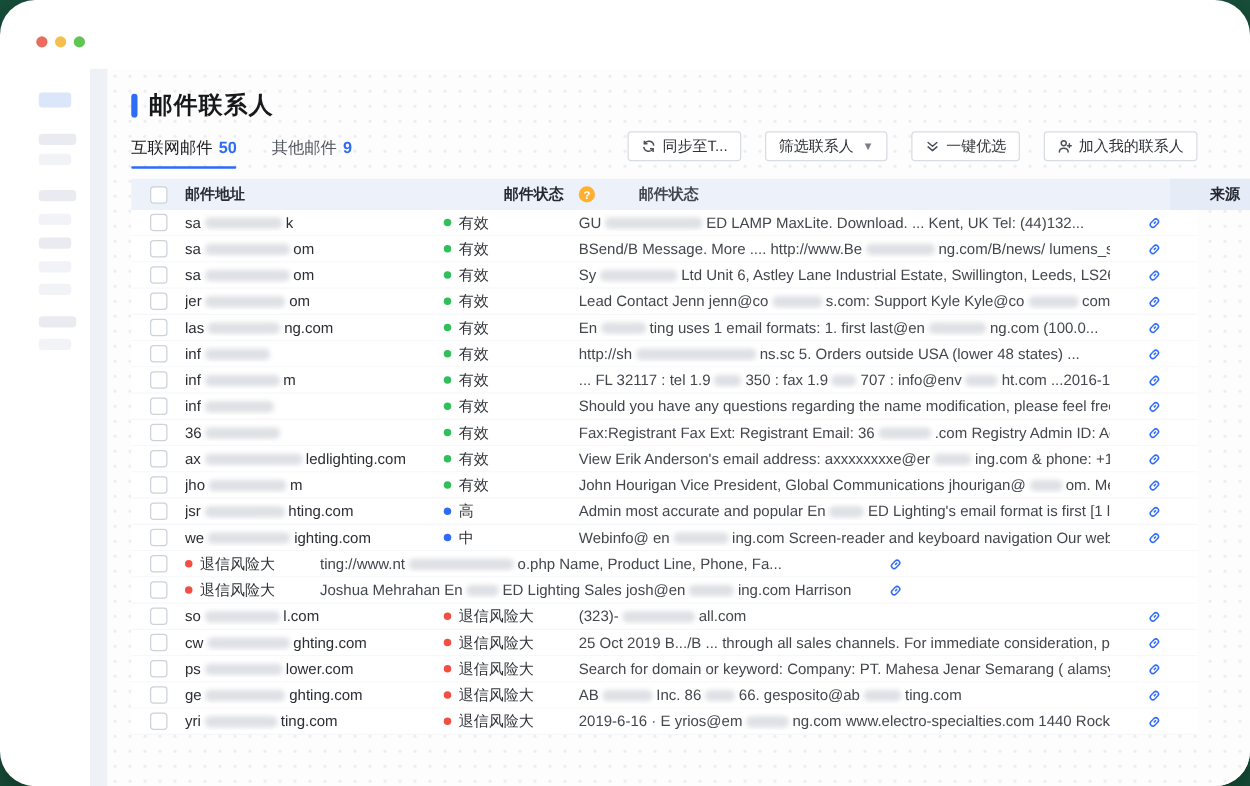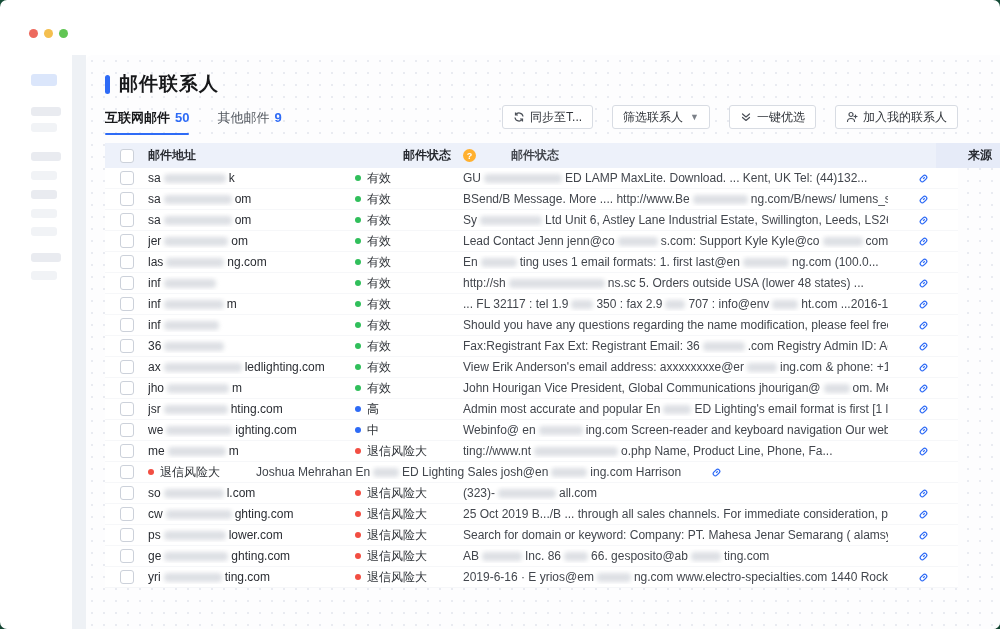--- a/index.html
+++ b/index.html
@@ -4,21 +4,21 @@
 <style>
   * { margin:0; padding:0; box-sizing:border-box; }
   html,body { width:1000px; height:629px; }
   body {
     font-family:"Liberation Sans","DejaVu Sans",sans-serif;
     background:#17503a;
     position:relative; overflow:hidden;
   }
   .window {
     position:absolute; inset:0; background:#ffffff;
-    border-radius:7px; overflow:hidden;
+    border-radius:28px; overflow:hidden;
     box-shadow:0 10px 30px rgba(0,0,0,.35);
   }
   
   .traffic { position:absolute; top:29px; left:29px; display:flex; gap:6px; }
   .traffic span { width:9px; height:9px; border-radius:50%; display:block; }
   .tl-red   { background:#ed6a5e; }
   .tl-yellow{ background:#f4bf4f; }
   .tl-green { background:#61c554; }
   
   .side-bar-item { position:absolute; left:31px; border-radius:3px; }
@@ -34,21 +34,21 @@
     background-size:12px 12px;
     border-top-left-radius:8px;
   }
   .page-title { position:absolute; left:19px; top:16px; display:flex; align-items:center; gap:9px; }
   .title-bar  { width:5px; height:19px; border-radius:2.5px; background:#2e6bf6; }
   .page-title h1 { font-size:19px; font-weight:700; color:#17181a; letter-spacing:1px; }
   
   .tabs { position:absolute; left:19px; top:54px; display:flex; gap:28px; font-size:13px; }
   .tab { position:relative; cursor:pointer; padding-bottom:8px; }
   .tab .count { color:#2e6bf6; margin-left:5px; font-weight:700;margin-top:40px; }
-  .tab.active .label { color:#17181a; font-weight:700; }
+  .tab.active .label { color:#17181a; font-weight:400; }
   .tab .label { color:#51565d; }
   .tab.active::after { content:""; position:absolute; left:0; right:0; bottom:0; height:2px; background:#2e6bf6; border-radius:1px; }
   
   .toolbar { position:absolute; top:50px; right:42px; display:flex; gap:19px; }
   .btn {
     display:inline-flex; align-items:center; gap:5px; height:24px; padding:0 10px;
     background:#fff; border:1px solid #d8dce3; border-radius:3px;
     font-size:12px; color:#2e3238; cursor:pointer; white-space:nowrap;
   }
   .btn svg { display:block; }
@@ -271,21 +271,21 @@
           </div>
           <div class="trow">
             <div class="col-check">
               <span class="cb"></span>
             </div>
             <div class="col-email"><span>inf</span><span class="mask" style="width: 60px;"></span><span>m</span></div>
             <div class="col-status">
               <span class="dot" style="background: rgb(48, 191, 91);"></span>
               <span>有效</span>
             </div>
-            <div class="col-desc"><span>... FL 32117 : tel 1.9</span><span class="mask" style="width: 22px;"></span><span>350 : fax 2.9</span><span class="mask" style="width: 20px;"></span><span>707 : info@env</span><span class="mask" style="width: 26px;"></span><span>ht.com ...2016-12...</span></div>
+            <div class="col-desc"><span>... FL 32117 : tel 1.9</span><span class="mask" style="width: 22px;"></span><span>350 : fax 1.9</span><span class="mask" style="width: 20px;"></span><span>707 : info@env</span><span class="mask" style="width: 26px;"></span><span>ht.com ...2016-12...</span></div>
             <div class="col-source">
               <svg class="link-ic" width="13" height="13" viewBox="0 0 24 24" fill="#2e6bf6">
     <g transform="rotate(-45 12 12)">
       <path d="M3.9 12a5 5 0 0 1 5-5h3.2v2.2H8.9a2.8 2.8 0 0 0 0 5.6h3.2V17H8.9a5 5 0 0 1-5-5zm7.1-1.1h4.2v2.2H11zM15.1 7h-3.2v2.2h3.2a2.8 2.8 0 0 1 0 5.6h-3.2V17h3.2a5 5 0 0 0 0-10z"></path>
     </g>
   </svg>
             </div>
           </div>
           <div class="trow">
             <div class="col-check">
@@ -392,21 +392,20 @@
     <g transform="rotate(-45 12 12)">
       <path d="M3.9 12a5 5 0 0 1 5-5h3.2v2.2H8.9a2.8 2.8 0 0 0 0 5.6h3.2V17H8.9a5 5 0 0 1-5-5zm7.1-1.1h4.2v2.2H11zM15.1 7h-3.2v2.2h3.2a2.8 2.8 0 0 1 0 5.6h-3.2V17h3.2a5 5 0 0 0 0-10z"></path>
     </g>
   </svg>
             </div>
           </div>
           <div class="trow">
             <div class="col-check">
               <span class="cb"></span>
             </div>
-            <div class="col-email"><span>me</span><span class="mask" style="width: 58px;"></span><span>m</span></div>
             <div class="col-status">
               <span class="dot" style="background: rgb(242, 78, 66);"></span>
               <span>退信风险大</span>
             </div>
             <div class="col-desc"><span>ting://www.nt</span><span class="mask" style="width: 84px;"></span><span>o.php Name, Product Line, Phone, Fa...</span></div>
             <div class="col-source">
               <svg class="link-ic" width="13" height="13" viewBox="0 0 24 24" fill="#2e6bf6">
     <g transform="rotate(-45 12 12)">
       <path d="M3.9 12a5 5 0 0 1 5-5h3.2v2.2H8.9a2.8 2.8 0 0 0 0 5.6h3.2V17H8.9a5 5 0 0 1-5-5zm7.1-1.1h4.2v2.2H11zM15.1 7h-3.2v2.2h3.2a2.8 2.8 0 0 1 0 5.6h-3.2V17h3.2a5 5 0 0 0 0-10z"></path>
     </g>

